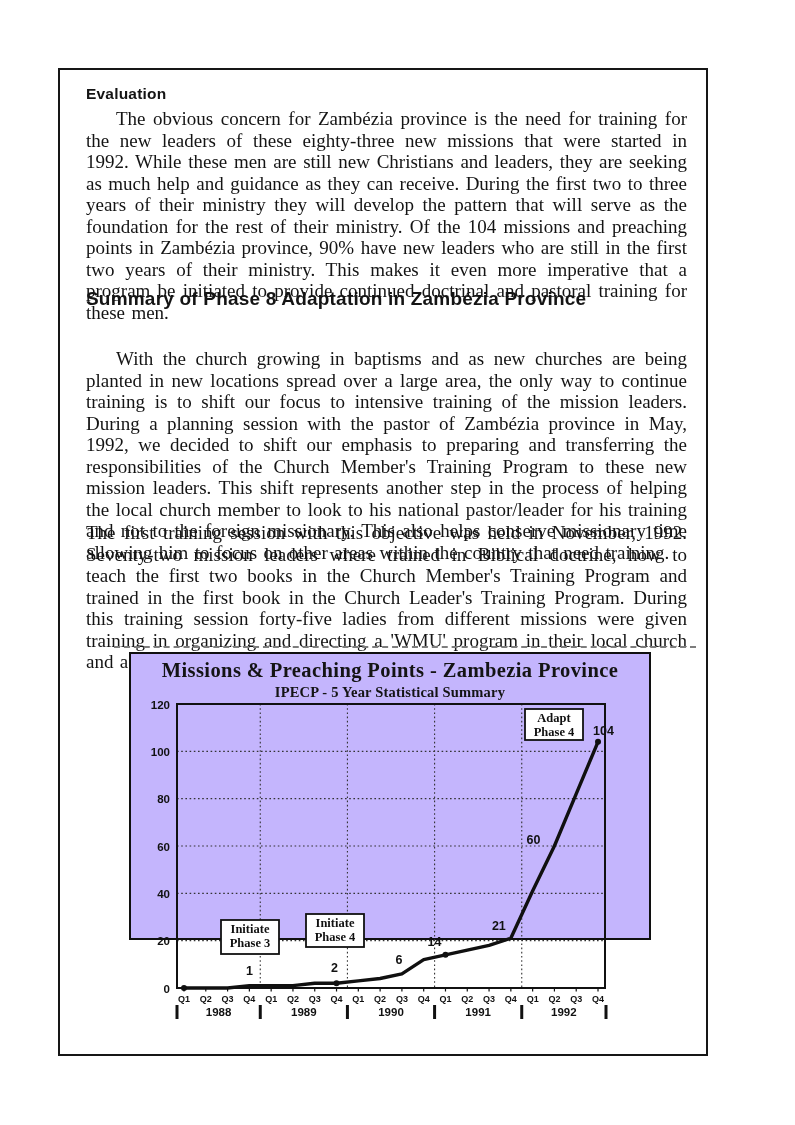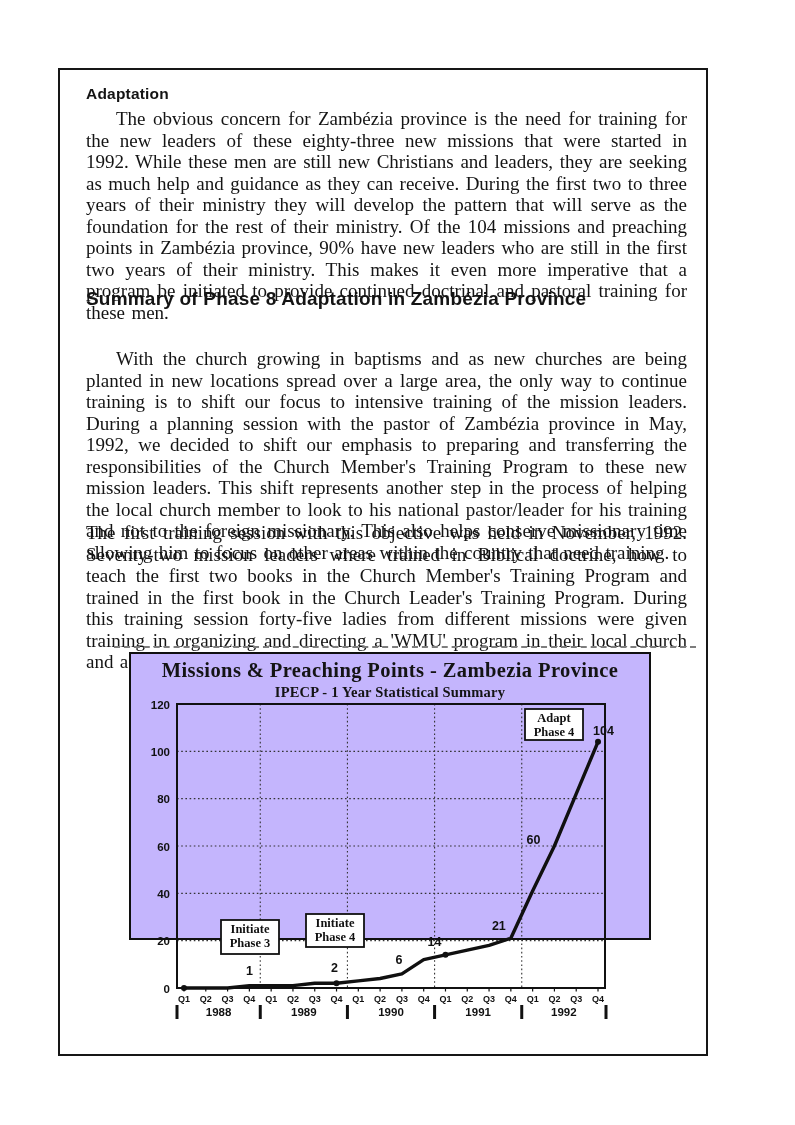--- a/index.html
+++ b/index.html
@@ -49,35 +49,35 @@
   .qlab{font:600 9px "Liberation Sans",sans-serif;fill:#111;}
   .yearlab{font:bold 11.5px "Liberation Sans",sans-serif;fill:#111;}
   .vlab{font:bold 12.5px "Liberation Sans",sans-serif;fill:#111;}
   .anlab{font:bold 12.5px "Liberation Serif",serif;fill:#111;}
 </style>
 </head>
 <body>
 
 <div class="frame">
 
-  <h2 class="h-eval">Adaptation</h2>
+  <h2 class="h-eval">Evaluation</h2>
 
   <p class="para p1 indent">The obvious concern for Zambézia province is the need for training for the new leaders of these eighty-three new missions that were started in 1992.  While these men are still new Christians and leaders, they are seeking as much help and guidance as they can receive.  During the first two to three years of their ministry they will develop the pattern that will serve as the foundation for the rest of their ministry.  Of the 104 missions and preaching points in Zambézia province, 90% have new leaders who are still in the first two years of their ministry.  This makes it even more imperative that a program be initiated to provide continued doctrinal and pastoral training for these men.</p>
 
   <h1 class="h-sum">Summary of Phase 8 Adaptation in Zambézia Province</h1>
 
   <p class="para p2 indent">With the church growing in baptisms and as new churches are being planted in new locations spread over a large area, the only way to continue training is to shift our focus to intensive training of the mission leaders.  During a planning session with the pastor of Zambézia province in May, 1992, we decided to shift our emphasis to preparing and transferring the responsibilities of the Church Member's Training Program to these new mission leaders.  This shift represents another step in the process of helping the local church member to look to his national pastor/leader for his training and not to the foreign missionary.  This also helps conserve missionary time allowing him to focus on other areas within the country that need training.</p>
 
   <p class="para p3">The first training session with this objective was held in November, 1992.  Seventy-two mission leaders where trained in Biblical doctrine, how to teach the first two books in the Church Member's Training Program and trained in the first book in the Church Leader's Training Program.  During this training session forty-five ladies from different missions were given training in organizing and directing a 'WMU' program in their local church and association.</p>
 
   <div class="dashrule"></div>
 
   <div class="chartbox">
     <div class="ctitle">Missions &amp; Preaching Points - Zambezia Province</div>
-    <div class="csub">IPECP - 1 Year Statistical Summary</div>
+    <div class="csub">IPECP - 5 Year Statistical Summary</div>
     <svg id="chart-svg" width="517" height="366" viewBox="0 0 517 366">
         <line x1="46" y1="286.6666666666667" x2="474" y2="286.6666666666667" stroke="#333" stroke-width="1.1" stroke-dasharray="1.6 2.6"></line>
         <line x1="46" y1="239.33333333333334" x2="474" y2="239.33333333333334" stroke="#333" stroke-width="1.1" stroke-dasharray="1.6 2.6"></line>
         <line x1="46" y1="192" x2="474" y2="192" stroke="#333" stroke-width="1.1" stroke-dasharray="1.6 2.6"></line>
         <line x1="46" y1="144.66666666666669" x2="474" y2="144.66666666666669" stroke="#333" stroke-width="1.1" stroke-dasharray="1.6 2.6"></line>
         <line x1="46" y1="97.33333333333331" x2="474" y2="97.33333333333331" stroke="#333" stroke-width="1.1" stroke-dasharray="1.6 2.6"></line>
         <line x1="129.265" y1="50" x2="129.265" y2="334" stroke="#333" stroke-width="1.1" stroke-dasharray="1.6 2.6"></line>
         <line x1="216.42499999999998" y1="50" x2="216.42499999999998" y2="334" stroke="#333" stroke-width="1.1" stroke-dasharray="1.6 2.6"></line>
         <line x1="303.585" y1="50" x2="303.585" y2="334" stroke="#333" stroke-width="1.1" stroke-dasharray="1.6 2.6"></line>
         <line x1="390.745" y1="50" x2="390.745" y2="334" stroke="#333" stroke-width="1.1" stroke-dasharray="1.6 2.6"></line>

